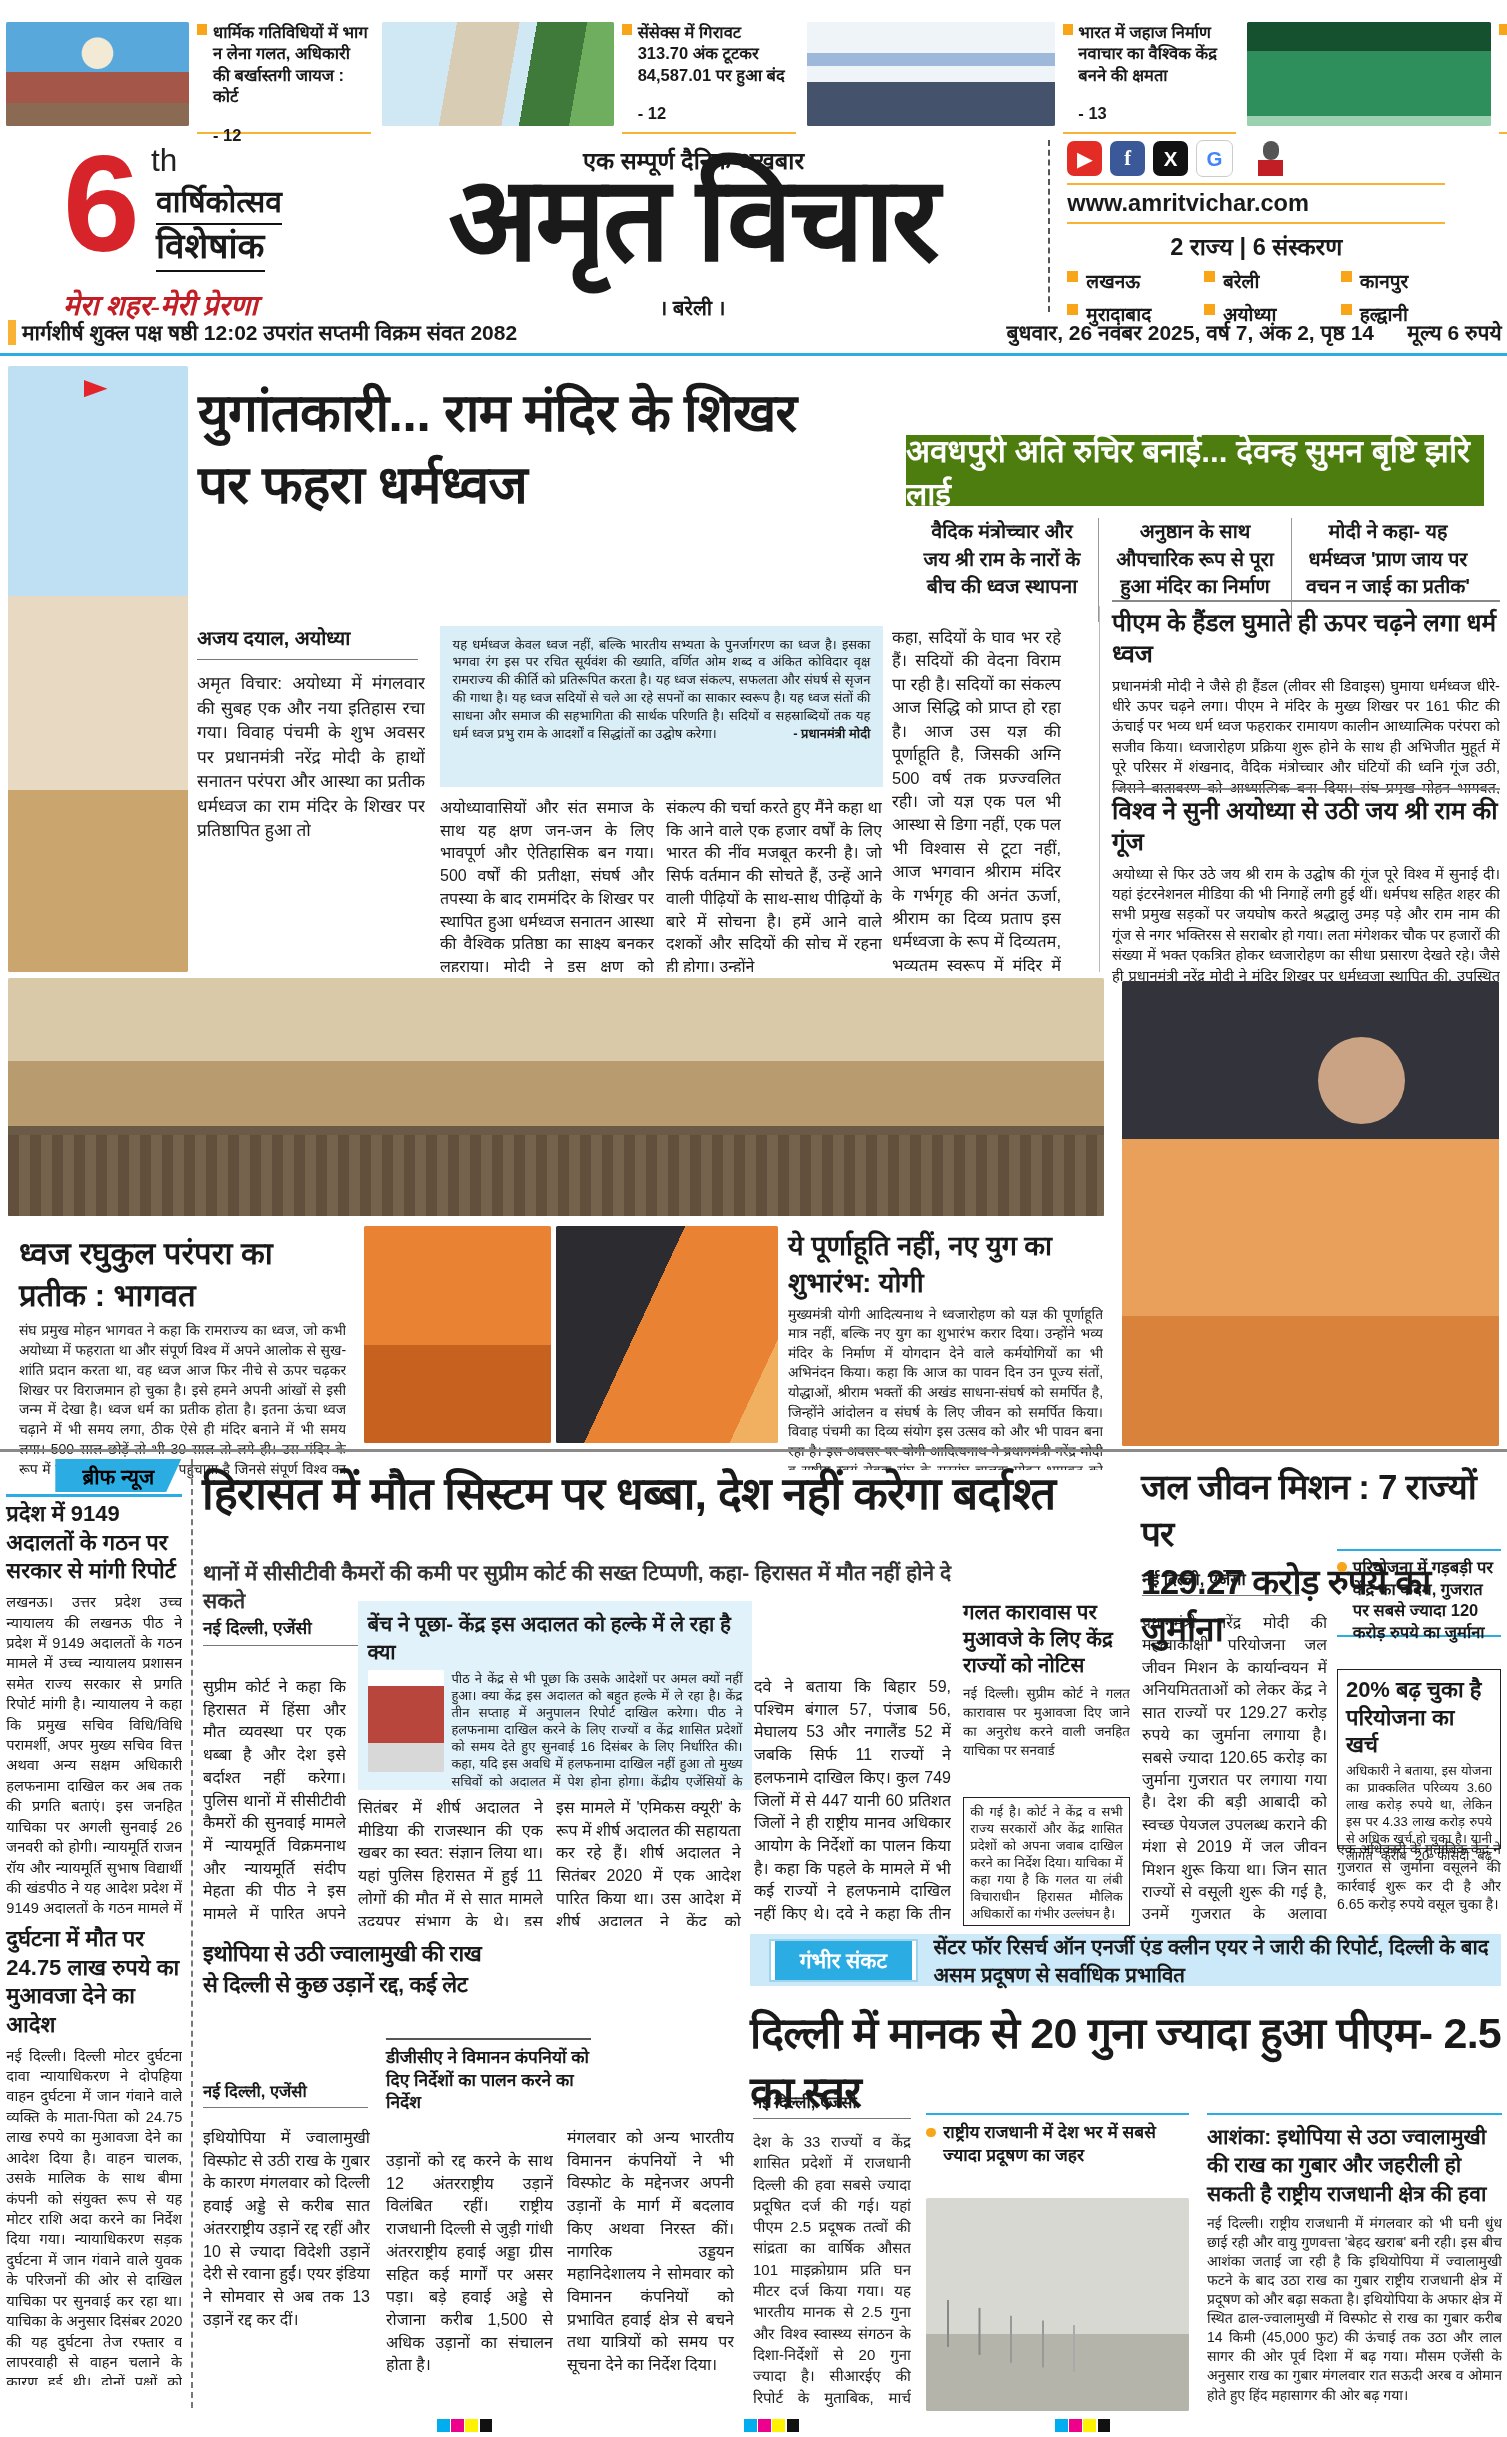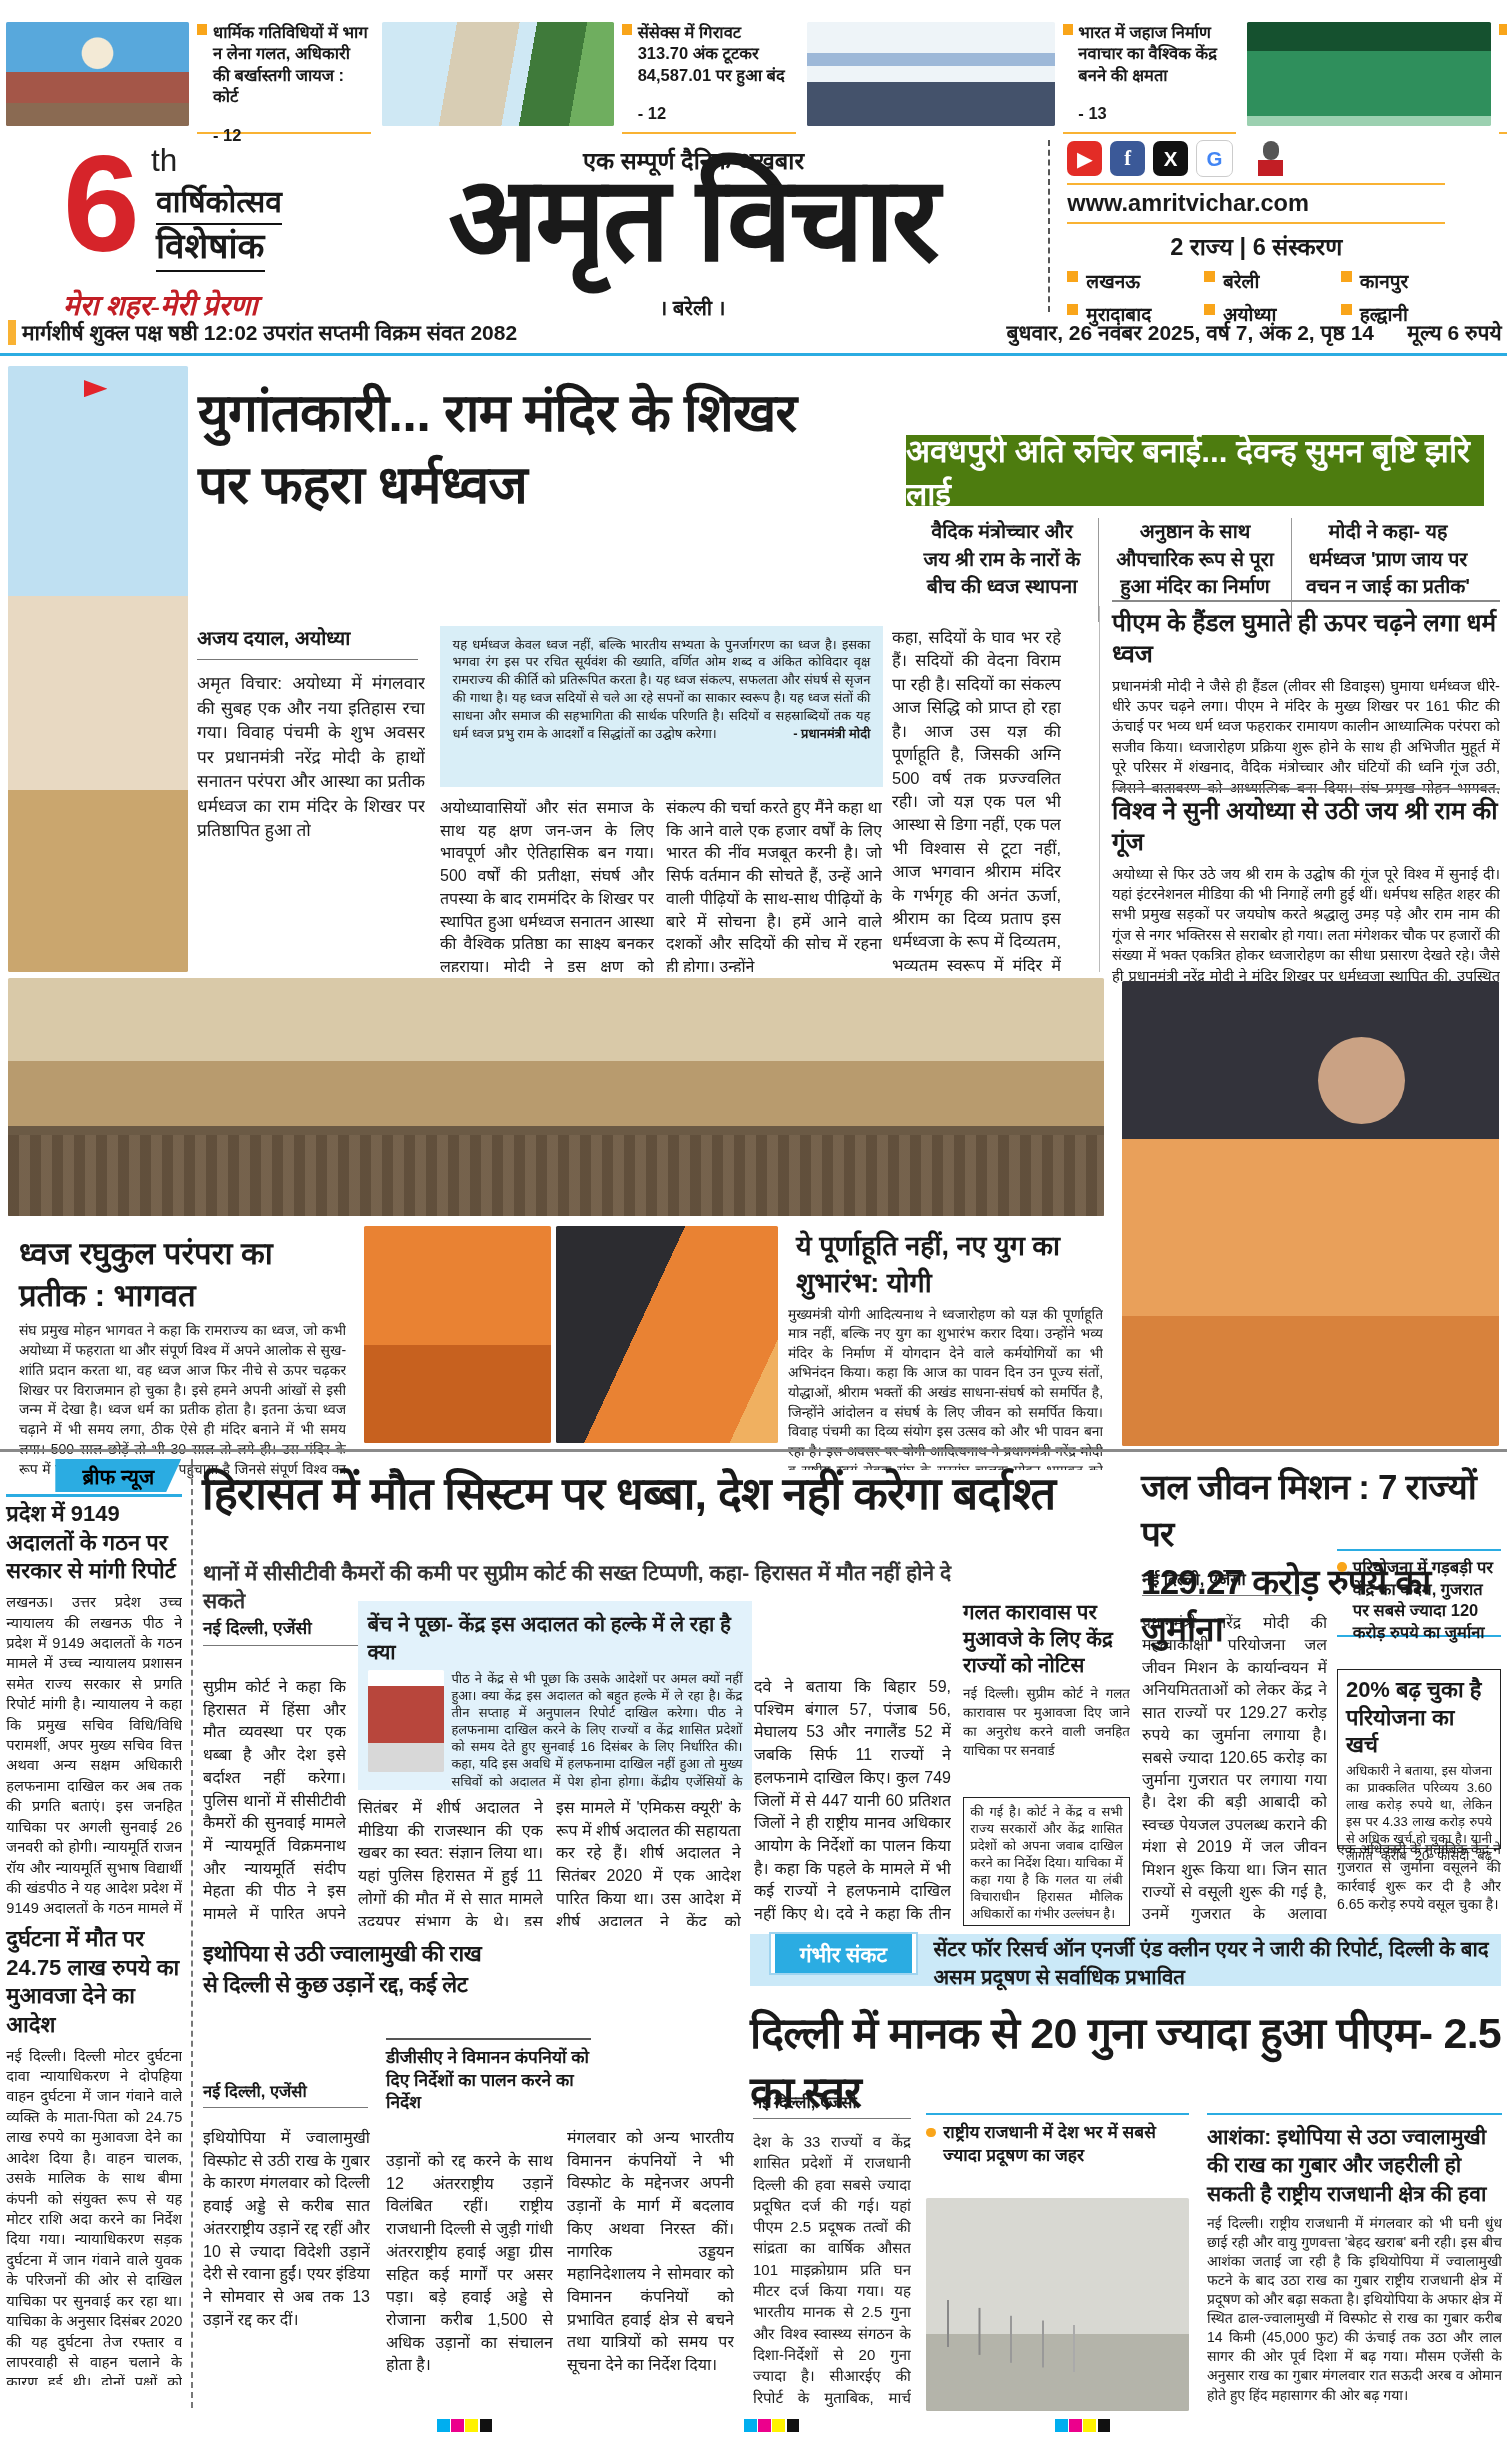--- a/index.html
+++ b/index.html
@@ -69,21 +69,21 @@
   .sub-art-head{font-size:24.4px;font-weight:bold;line-height:1.25;margin-bottom:6.3px;}
   .sub-art-body{font-size:14.6px;line-height:1.4;text-align:justify;overflow:hidden;}
   .world-echo{left:1112px;top:788px;width:388px;height:185px;border-top:2.4px solid #888;padding-top:6.3px;box-sizing:border-box;}
   .modi-photo{left:1122px;top:981px;width:377px;height:465px;background:linear-gradient(180deg,#33333b 0 34%,#e9a05a 34% 72%,#d8823c 72%);}
   .modi-photo:before{content:"";position:absolute;left:52%;top:12%;width:87px;height:87px;border-radius:50%;background:#caa284;}
   .bhagwat{left:11px;top:1226px;width:343px;height:217px;background:#fff;padding:4.7px 7.9px;box-sizing:border-box;}
   .bhagwat-head{font-size:31px;font-weight:bold;margin-bottom:6.3px;}
   .bhagwat-photo{left:364px;top:1226px;width:187px;height:217px;background:linear-gradient(180deg,#e98233 0 55%,#c7611f 55%);}
   .yogi-photo{left:556px;top:1226px;width:222px;height:217px;background:linear-gradient(115deg,#2c2c30 0 40%,#e98233 40% 85%,#f0b060 85%);}
   .yogi{left:788px;top:1226px;width:315px;height:217px;}
-  .yogi-head{font-size:27px;font-weight:bold;margin-bottom:4.7px;margin-left:8px;}
+  .yogi-head{font-size:27px;font-weight:bold;margin-bottom:4.7px;}
   .main-bottom-rule{left:0;top:1449px;width:1508px;height:0;border-top:3.9px solid #8a8a8a;}
   
   .briefs{left:6.3px;top:1459px;width:176px;height:949px;}
   .briefs-tab{position:absolute;left:49px;top:0;width:126px;height:33px;background:#2BACE2;color:#000000;font-size:20.5px;font-weight:bold;display:flex;align-items:center;justify-content:center;clip-path:polygon(0 0,100% 0,88% 100%,0 100%);}
   .briefs-tab:after{content:"";position:absolute;}
   .briefs-rule{position:absolute;left:0;top:35px;width:176px;border-top:3.2px solid #2BACE2;}
   .brief-head{font-size:22px;font-weight:bold;line-height:1.3;margin:7.9px 0 6.3px 0;}
   .brief-body{font-size:14.6px;line-height:1.4;text-align:justify;overflow:hidden;}
   .briefs-divider{left:191px;top:1459px;width:0;height:949px;border-left:2.4px dashed #777;}
   
@@ -114,21 +114,21 @@
   .cost-body{font-size:13px;line-height:1.3;text-align:justify;overflow:hidden;height:99px;}
   .jal-note{left:1337px;top:1840px;width:164px;height:87px;font-size:14px;line-height:1.32;text-align:justify;overflow:hidden;}
   
   .eth-head{left:203px;top:1939px;width:394px;font-size:22px;font-weight:bold;line-height:1.4;letter-spacing:-0.4px;}
   .eth-byline{left:203px;top:2079px;width:165px;font-size:16.5px;font-weight:bold;border-bottom:1.6px solid #777;padding-bottom:4.7px;}
   .dgca-box{left:386px;top:2038px;width:205px;height:101px;border-top:2.4px solid #555;padding-top:6.3px;box-sizing:border-box;font-size:17.3px;font-weight:bold;line-height:1.3;}
   .eth-col1{left:203px;top:2127px;width:167px;height:284px;}
   .eth-col2{left:386px;top:2150px;width:167px;height:260px;}
   .eth-col3{left:567px;top:2127px;width:167px;height:284px;}
   
-  .kicker{left:750px;top:1934px;width:751px;height:52px;background:#CBE9F8;display:flex;align-items:flex-start;}
+  .kicker{left:750px;top:1934px;width:751px;height:52px;background:#CBE9F8;display:flex;align-items:center;}
   .kicker-label{margin-left:20.5px;width:197px;height:39px;background:#2BACE2;color:#fff;font-size:21px;font-weight:bold;display:flex;align-items:center;justify-content:center;border-left:4.7px solid #fff;border-right:4.7px solid #fff;outline:2.4px solid #9fd4ef;}
   .kicker-text{margin-left:17.3px;font-size:20.5px;font-weight:bold;}
   .poll-head{left:750px;top:2002px;width:751px;font-size:43px;font-weight:bold;letter-spacing:-0.8px;}
   .poll-byline{left:753px;top:2090px;width:158px;font-size:16.5px;font-weight:bold;border-bottom:1.6px solid #777;padding-bottom:4.7px;}
   .poll-col1{left:753px;top:2131px;width:158px;height:279px;font-size:15px;}
   .poll-caption{left:926px;top:2113px;width:263px;height:82px;border-top:2.4px solid #2BACE2;padding:6.3px 0 0 17.3px;box-sizing:border-box;font-size:17.3px;font-weight:bold;line-height:1.3;position:absolute;}
   .poll-caption:before{content:"";position:absolute;left:0;top:12.6px;width:9.5px;height:9.5px;border-radius:50%;background:#F9A51A;}
   .smog-photo{left:926px;top:2198px;width:263px;height:213px;background:linear-gradient(180deg,#d8d8d2 0 64%,#b4b4aa 64%);}
   .smog-photo:before{content:"";position:absolute;left:8%;bottom:30%;width:2.4px;height:47px;background:#888;box-shadow:31.5px 7.9px 0 #888,63px 15.8px 0 #999,95px 20.5px 0 #999,126px 25px 0 #aaa;}
   .ashanka{left:1207px;top:2113px;width:295px;height:298px;border-top:2.4px solid #2BACE2;padding-top:7.9px;box-sizing:border-box;}

